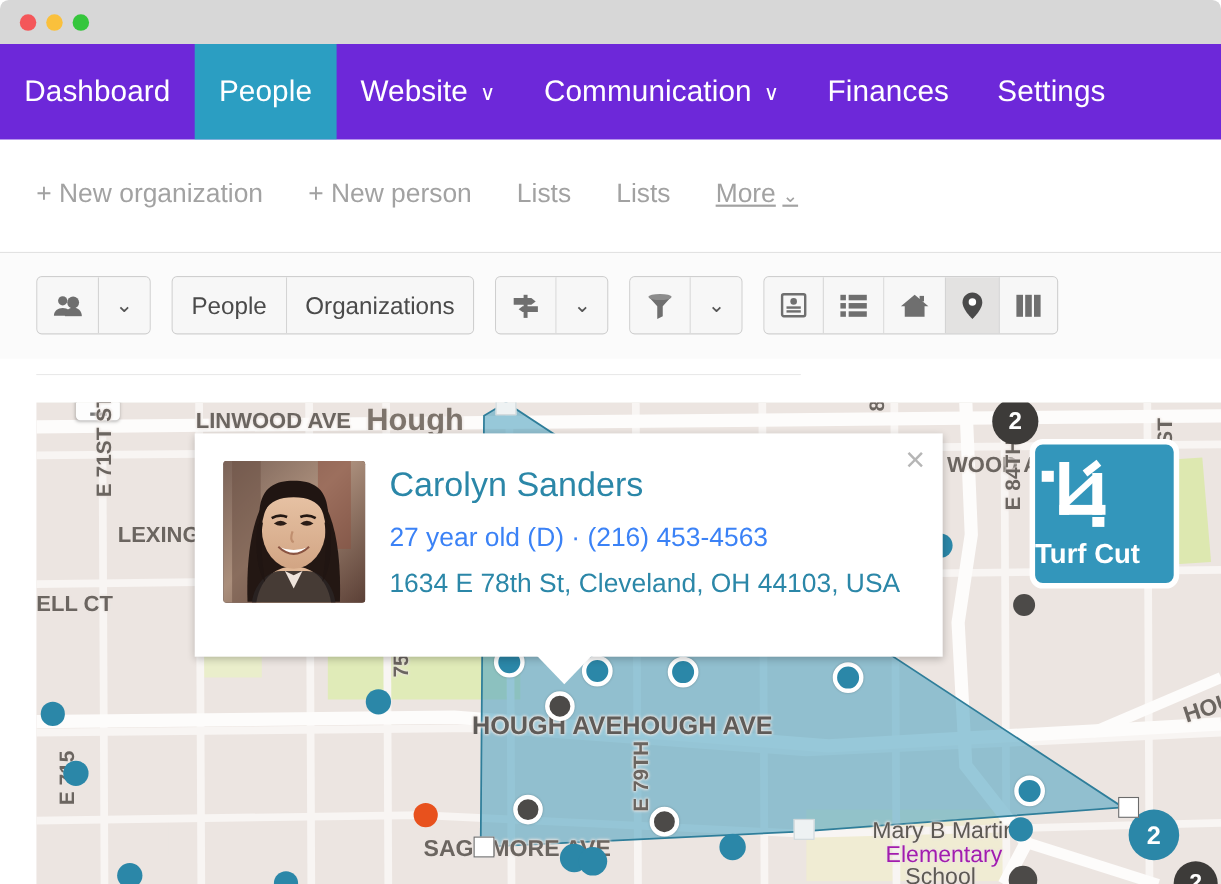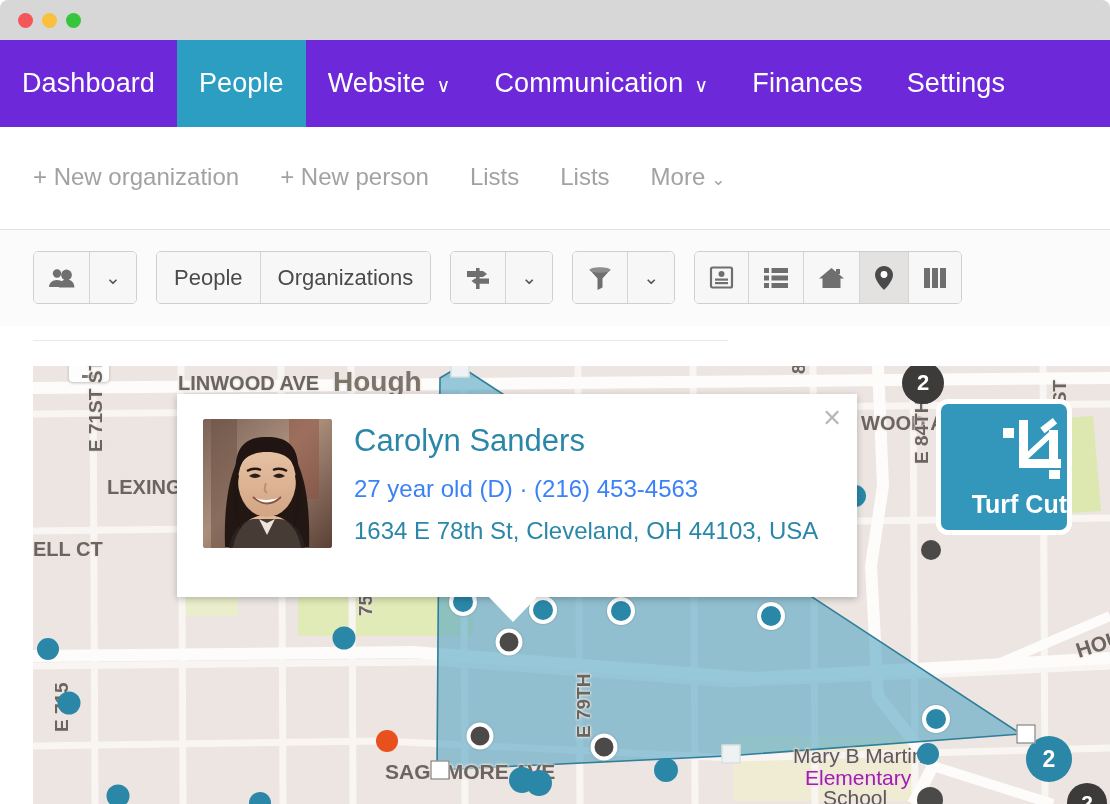--- a/index.html
+++ b/index.html
@@ -69,21 +69,21 @@
     position: absolute; left: 33px; top: 36px;
     display: flex; align-items: baseline;
   }
   .sub-link {
     color: #a2a2a2;
     font-size: 24px;
     margin-right: 41px;
     white-space: nowrap;
     cursor: pointer;
   }
-  .sub-link:last-child { margin-right: 0; }
+  .sub-link:last-child { margin-right: 0; text-decoration: underline; }
   .sub-caret { font-size: 17px; margin-left: 6px; }
   .subbar-rule {
     position: absolute; left: 33px; top: 213px;
     width: 695px; height: 1px; background: #e9e9e9;
   }
   .bar-divider {
     position: absolute; left: 0; top: 229px;
     width: 1110px; height: 1px; background: #e2e2e2;
   }
 
@@ -186,21 +186,21 @@
   .handle.light { background: #eef2f3; border-color: #cfd7da; }
 
   
   .turfcut {
     position: absolute; left: 936px; top: 399px;
     width: 136px; height: 136px;
     background: #3396bb;
     border: 5px solid #ffffff;
     border-radius: 12px;
     display: flex; flex-direction: column;
-    align-items: flex-end; justify-content: center;
+    align-items: flex-start; justify-content: center;
     cursor: pointer;
     z-index: 30;
   }
   .turfcut-label {
     color: #ffffff;
     font-size: 25px;
     font-weight: 700;
     margin-top: 8px;
   }
 
@@ -456,20 +456,21 @@
     <div class="map-label" style="left:755px;top:8px;font-size:19px;transform:rotate(-90deg);transform-origin:left top;">82</div>
     <div class="map-label" style="left:828px;top:46px;font-size:20px;">WOOD AV</div>
     <div class="map-label" style="left:52px;top:86px;font-size:19px;transform:rotate(-90deg);transform-origin:left top;">E 71ST ST</div>
     <div class="map-label" style="left:74px;top:110px;font-size:20px;">LEXINGTON</div>
     <div class="map-label" style="left:0px;top:172px;font-size:20px;">ELL CT</div>
     <div class="map-label" style="left:878px;top:98px;font-size:19px;transform:rotate(-90deg);transform-origin:left top;">E 84TH ST</div>
     <div class="map-label" style="left:1016px;top:108px;font-size:19px;transform:rotate(-90deg);transform-origin:left top;">E 86TH ST</div>
     <div class="map-label" style="left:316px;top:184px;font-size:19px;transform:rotate(-90deg);transform-origin:left top;">3RD ST</div>
     <div class="map-label" style="left:428px;top:196px;font-size:19px;transform:rotate(-90deg);transform-origin:left top;">ST</div>
     <div class="map-label" style="left:322px;top:250px;font-size:19px;transform:rotate(-90deg);transform-origin:left top;">75TH ST</div>
+    <div class="map-label" style="left:396px;top:280px;font-size:23px;color:#5f5b58;">HOUGH AVEHOUGH AVE</div>
     <div class="map-label" style="left:1040px;top:274px;font-size:21px;transform:rotate(-18deg);transform-origin:left top;">HOU</div>
     <div class="map-label" style="left:352px;top:394px;font-size:21px;">SAGAMORE AVE</div>
     <div class="map-label" style="left:540px;top:372px;font-size:19px;transform:rotate(-90deg);transform-origin:left top;">E 79TH</div>
     <div class="map-label" style="left:18px;top:366px;font-size:19px;transform:rotate(-90deg);transform-origin:left top;">E 715</div>
     <div class="map-label" style="left:760px;top:378px;font-size:21px;font-weight:400;color:#5d5954;">Mary B Martin</div>
     <div class="map-label" style="left:772px;top:400px;font-size:21px;font-weight:400;color:#a21caf;">Elementary</div>
     <div class="map-label" style="left:790px;top:420px;font-size:21px;font-weight:400;color:#5d5954;">School</div>
 
     <div class="pin teal" style="left:15px;top:283px;width:22px;height:22px;"></div>
     <div class="pin teal" style="left:36px;top:337px;width:23px;height:23px;"></div>

